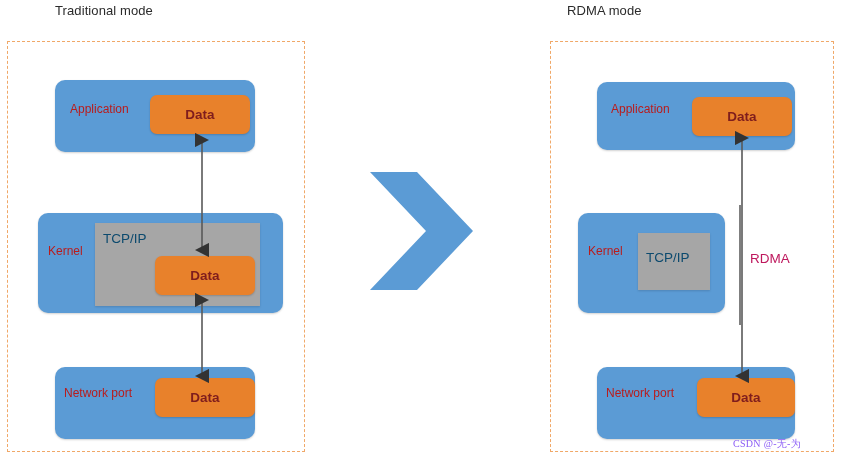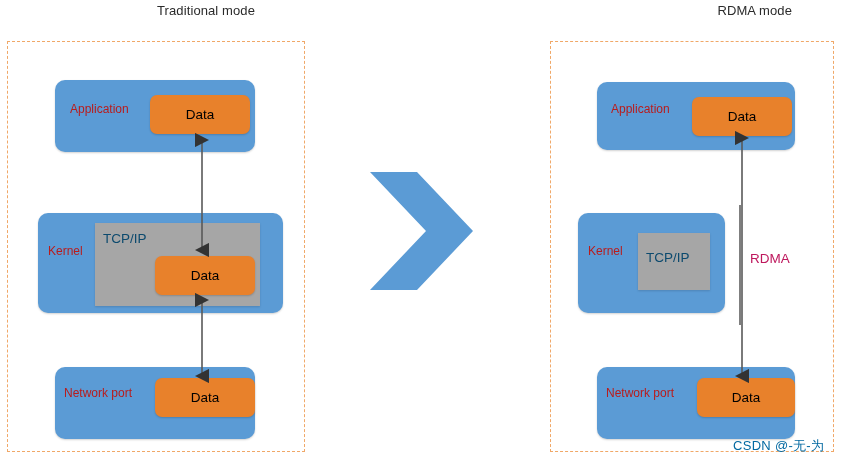--- a/index.html
+++ b/index.html
@@ -14,21 +14,21 @@
     position: relative;
     width: 851px;
     height: 461px;
     background: #ffffff;
     overflow: hidden;
   }
   .panel-title {
     position: absolute;
     font-size: 13px;
     color: #2b2b2b;
-    text-align: right;
+    text-align: left;
     white-space: nowrap;
     letter-spacing: .1px;
   }
   .dashed-panel {
     position: absolute;
     border: 1.5px dashed #f0a868;
     background: transparent;
     box-sizing: border-box;
   }
   .blue-box {
@@ -49,23 +49,24 @@
     position: absolute;
     background: #e8812b;
     border-radius: 7px;
     box-sizing: border-box;
     box-shadow: 0 1px 2px rgba(0,0,0,0.18);
     display: flex;
     align-items: center;
     justify-content: center;
   }
   .orange-box span {
-    color: #000000;
+    color: #7f1d1d;
     font-size: 13.5px;
     white-space: nowrap;
+    font-weight: bold;
   }
   .gray-box {
     position: absolute;
     background: #a6a6a6;
     box-sizing: border-box;
     box-shadow: 0 1px 2px rgba(0,0,0,0.15);
   }
   .gray-label {
     position: absolute;
     color: #0c4a6e;
@@ -86,24 +87,25 @@
   .divider-line {
     position: absolute;
     background: #7f7f7f;
     width: 1.5px;
   }
   .chevron {
     position: absolute;
   }
   .watermark {
     position: absolute;
-    font-size: 13px;
-    color: #0369a1;
+    font-size: 10px;
+    color: #8b5cf6;
     white-space: nowrap;
     letter-spacing: .3px;
+    font-family: Liberation Serif, serif;
   }
 </style>
 </head>
 <body>
 
 <div id="canvas">
 
   <div class="panel-title" style="left:55px; top:3px; width:200px;">Traditional mode</div>
 
   <div class="dashed-panel" style="left:7px; top:41px; width:298px; height:411px;"></div>
@@ -141,21 +143,21 @@
   </svg>
 
   <svg class="arrow-svg" style="left:190px; top:292px; width:24px; height:92px;" viewBox="0 0 24 92">
     <line x1="12" y1="8" x2="12" y2="84" stroke="#595959" stroke-width="1.6" marker-start="url(#ahU)" marker-end="url(#ahD)"></line>
   </svg>
 
   <svg class="chevron" style="left:365px; top:170px; width:112px; height:122px;" viewBox="0 0 112 122">
     <polygon points="5,2 52,2 108,61 52,120 5,120 61,61" fill="#5b9bd5"></polygon>
   </svg>
 
-  <div class="panel-title" style="left:592px; top:3px; width:200px;">RDMA mode</div>
+  <div class="panel-title" style="left:567px; top:3px; width:200px;">RDMA mode</div>
 
   <div class="dashed-panel" style="left:550px; top:41px; width:284px; height:411px;"></div>
 
   <div class="blue-box" style="left:597px; top:82px; width:198px; height:68px;"></div>
   <div class="blue-label" style="left:611px; top:103px;">Application</div>
   <div class="orange-box" style="left:692px; top:97px; width:100px; height:39px;">
     <span>Data</span>
   </div>
 
   <div class="blue-box" style="left:578px; top:213px; width:147px; height:100px;"></div>

